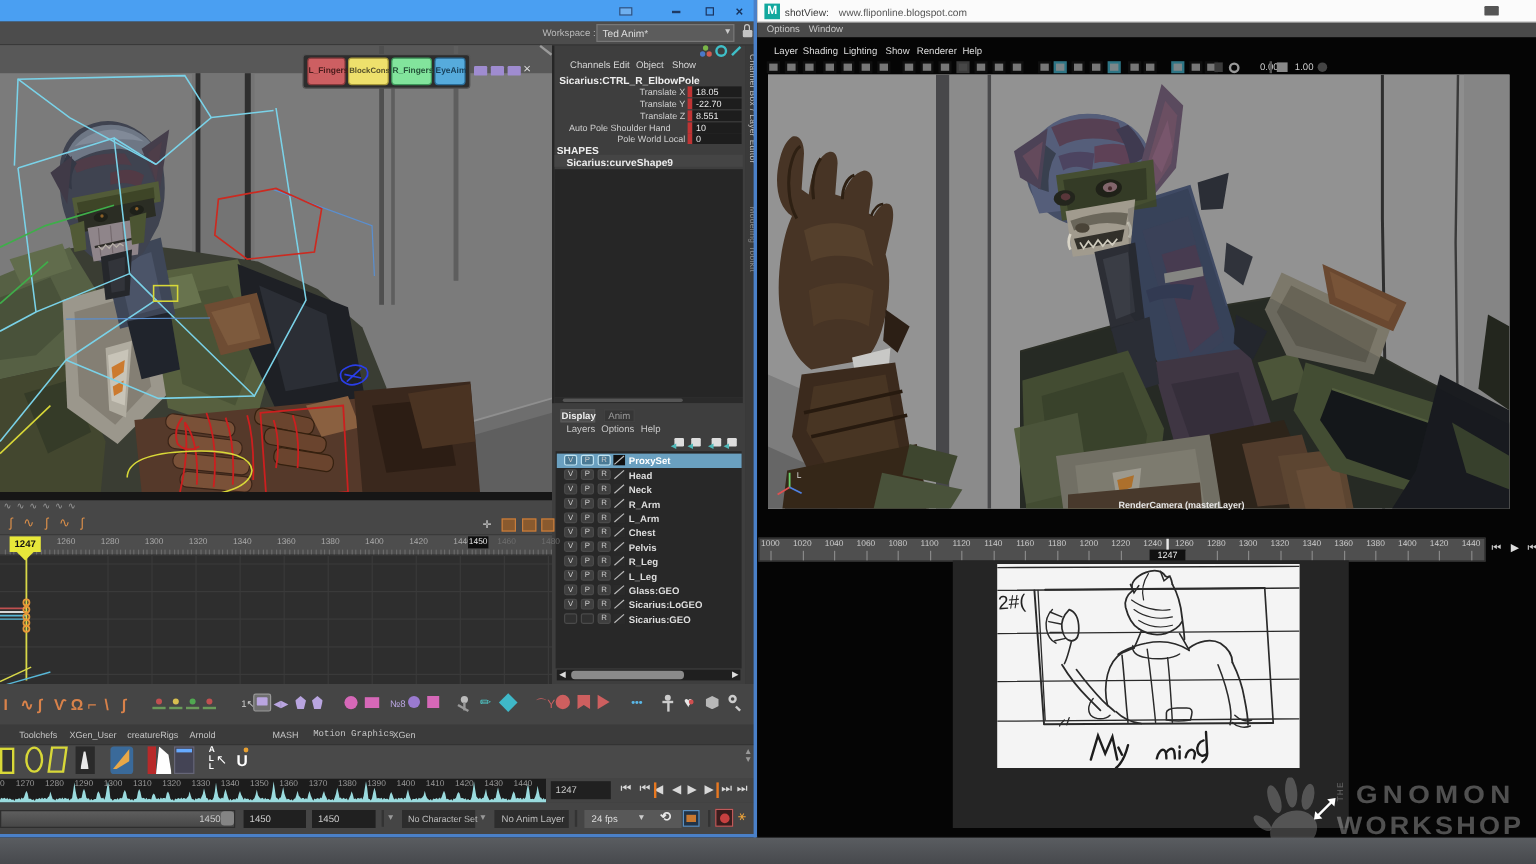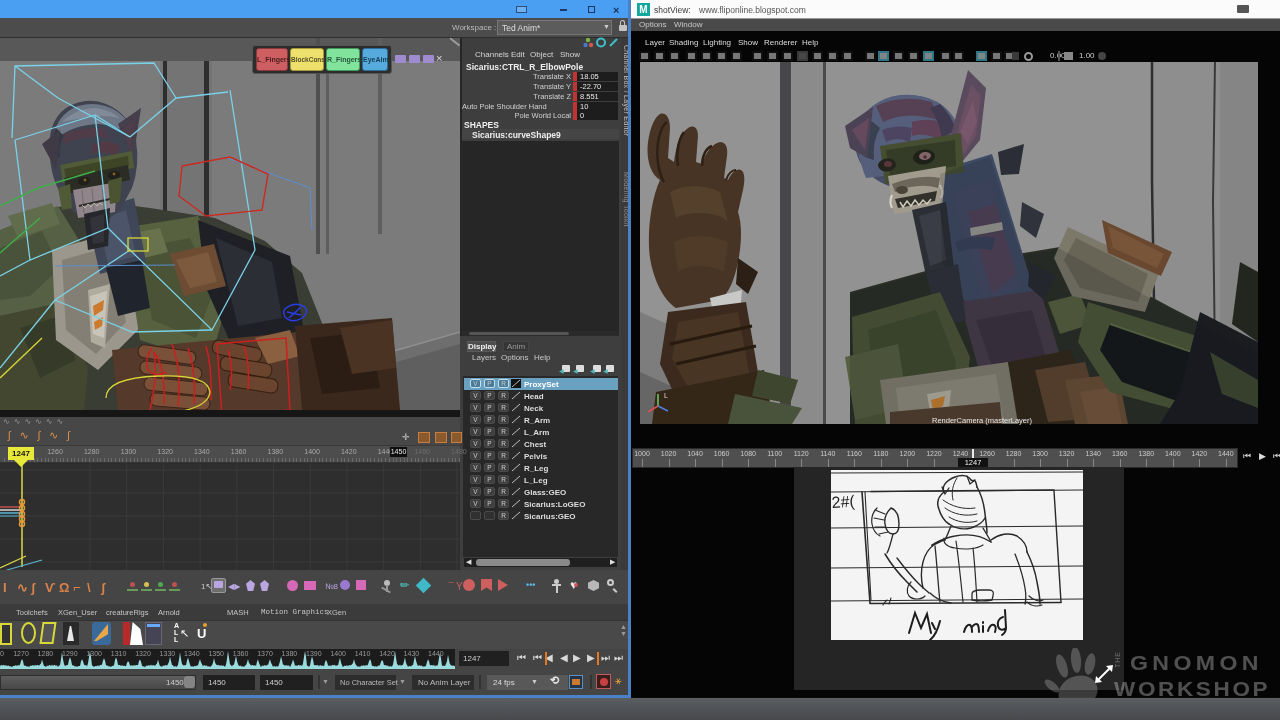--- a/index.html
+++ b/index.html
@@ -194,21 +194,21 @@
 
   <div class="abs" style="left:462px;top:72px;width:109px;height:9px;color:#d0d0d0;font-size:7.5px;text-align:right;line-height:9px;">Translate X</div>
     <div class="abs" style="left:573px;top:72px;width:4px;height:9px;background:#c03434;"></div>
     <div class="abs" style="left:577px;top:72px;width:41px;height:9px;background:#1d1d1d;color:#e8e8e8;font-size:7.5px;line-height:9px;padding-left:3px;">18.05</div>
     <div class="abs" style="left:462px;top:82px;width:109px;height:9px;color:#d0d0d0;font-size:7.5px;text-align:right;line-height:9px;">Translate Y</div>
     <div class="abs" style="left:573px;top:82px;width:4px;height:9px;background:#c03434;"></div>
     <div class="abs" style="left:577px;top:82px;width:41px;height:9px;background:#1d1d1d;color:#e8e8e8;font-size:7.5px;line-height:9px;padding-left:3px;">-22.70</div>
     <div class="abs" style="left:462px;top:92px;width:109px;height:9px;color:#d0d0d0;font-size:7.5px;text-align:right;line-height:9px;">Translate Z</div>
     <div class="abs" style="left:573px;top:92px;width:4px;height:9px;background:#c03434;"></div>
     <div class="abs" style="left:577px;top:92px;width:41px;height:9px;background:#1d1d1d;color:#e8e8e8;font-size:7.5px;line-height:9px;padding-left:3px;">8.551</div>
-    <div class="abs" style="left:462px;top:101.5px;width:109px;height:9px;color:#d0d0d0;font-size:7.5px;text-align:left;line-height:9px;">Auto Pole Shoulder Hand</div>
+    <div class="abs" style="left:462px;top:101.5px;width:109px;height:9px;color:#d0d0d0;font-size:7.5px;text-align:center;line-height:9px;">Auto Pole Shoulder Hand</div>
     <div class="abs" style="left:573px;top:101.5px;width:4px;height:9px;background:#c03434;"></div>
     <div class="abs" style="left:577px;top:101.5px;width:41px;height:9px;background:#1d1d1d;color:#e8e8e8;font-size:7.5px;line-height:9px;padding-left:3px;">10</div>
     <div class="abs" style="left:462px;top:111px;width:109px;height:9px;color:#d0d0d0;font-size:7.5px;text-align:right;line-height:9px;">Pole World Local</div>
     <div class="abs" style="left:573px;top:111px;width:4px;height:9px;background:#c03434;"></div>
     <div class="abs" style="left:577px;top:111px;width:41px;height:9px;background:#1d1d1d;color:#e8e8e8;font-size:7.5px;line-height:9px;padding-left:3px;">0</div>
 
   <div class="abs txt" style="left:464px;top:120px;font-size:8.5px;font-weight:bold;color:#eee;">SHAPES</div>
   <div class="abs" style="left:462px;top:129px;width:157px;height:10px;background:#454545;"></div>
   <div class="abs txt" style="left:472px;top:130px;font-size:8.5px;font-weight:bold;color:#eee;">Sicarius:curveShape9</div>
 
@@ -847,21 +847,21 @@
       <path d="M210,232 L300,207 L420,187 L530,247 L618,292 L618,362 L210,362 Z M302,200 L300,112 L350,95 L394,232 L332,242 Z" fill="#0e1118" opacity="0.15"></path>
 
       <g stroke-width="1.5" fill="none">
         <line x1="18" y1="344" x2="18" y2="332" stroke="#6ad06a"></line>
         <line x1="18" y1="344" x2="8" y2="350" stroke="#e05050"></line>
         <line x1="18" y1="344" x2="28" y2="349" stroke="#5080e0"></line>
       </g>
       <text x="24" y="336" font-size="7" fill="#d8d8d8">L</text>
     </svg>
   </div>
-  <div class="abs" style="left:932px;top:416px;color:#e8e8e8;font-size:7.5px;">RenderCamera (masterLayer)</div>
+  <div class="abs" style="left:932px;top:416px;color:#e8e8e8;font-size:7.5px;font-weight:bold;">RenderCamera (masterLayer)</div>
 
   <div class="abs" style="left:632px;top:448px;width:606px;height:20px;background:#4f4f4f;border:1px solid #2a2a2a;"></div>
   <div class="abs" style="left:632px;top:450px;width:20px;text-align:center;color:#ccc;font-size:7px;">1000</div>
     <div class="abs" style="left:642px;top:459px;width:1px;height:8px;background:#888;"></div>
     <div class="abs" style="left:658.54px;top:450px;width:20px;text-align:center;color:#ccc;font-size:7px;">1020</div>
     <div class="abs" style="left:668.54px;top:459px;width:1px;height:8px;background:#888;"></div>
     <div class="abs" style="left:685.08px;top:450px;width:20px;text-align:center;color:#ccc;font-size:7px;">1040</div>
     <div class="abs" style="left:695.08px;top:459px;width:1px;height:8px;background:#888;"></div>
     <div class="abs" style="left:711.62px;top:450px;width:20px;text-align:center;color:#ccc;font-size:7px;">1060</div>
     <div class="abs" style="left:721.62px;top:459px;width:1px;height:8px;background:#888;"></div>

